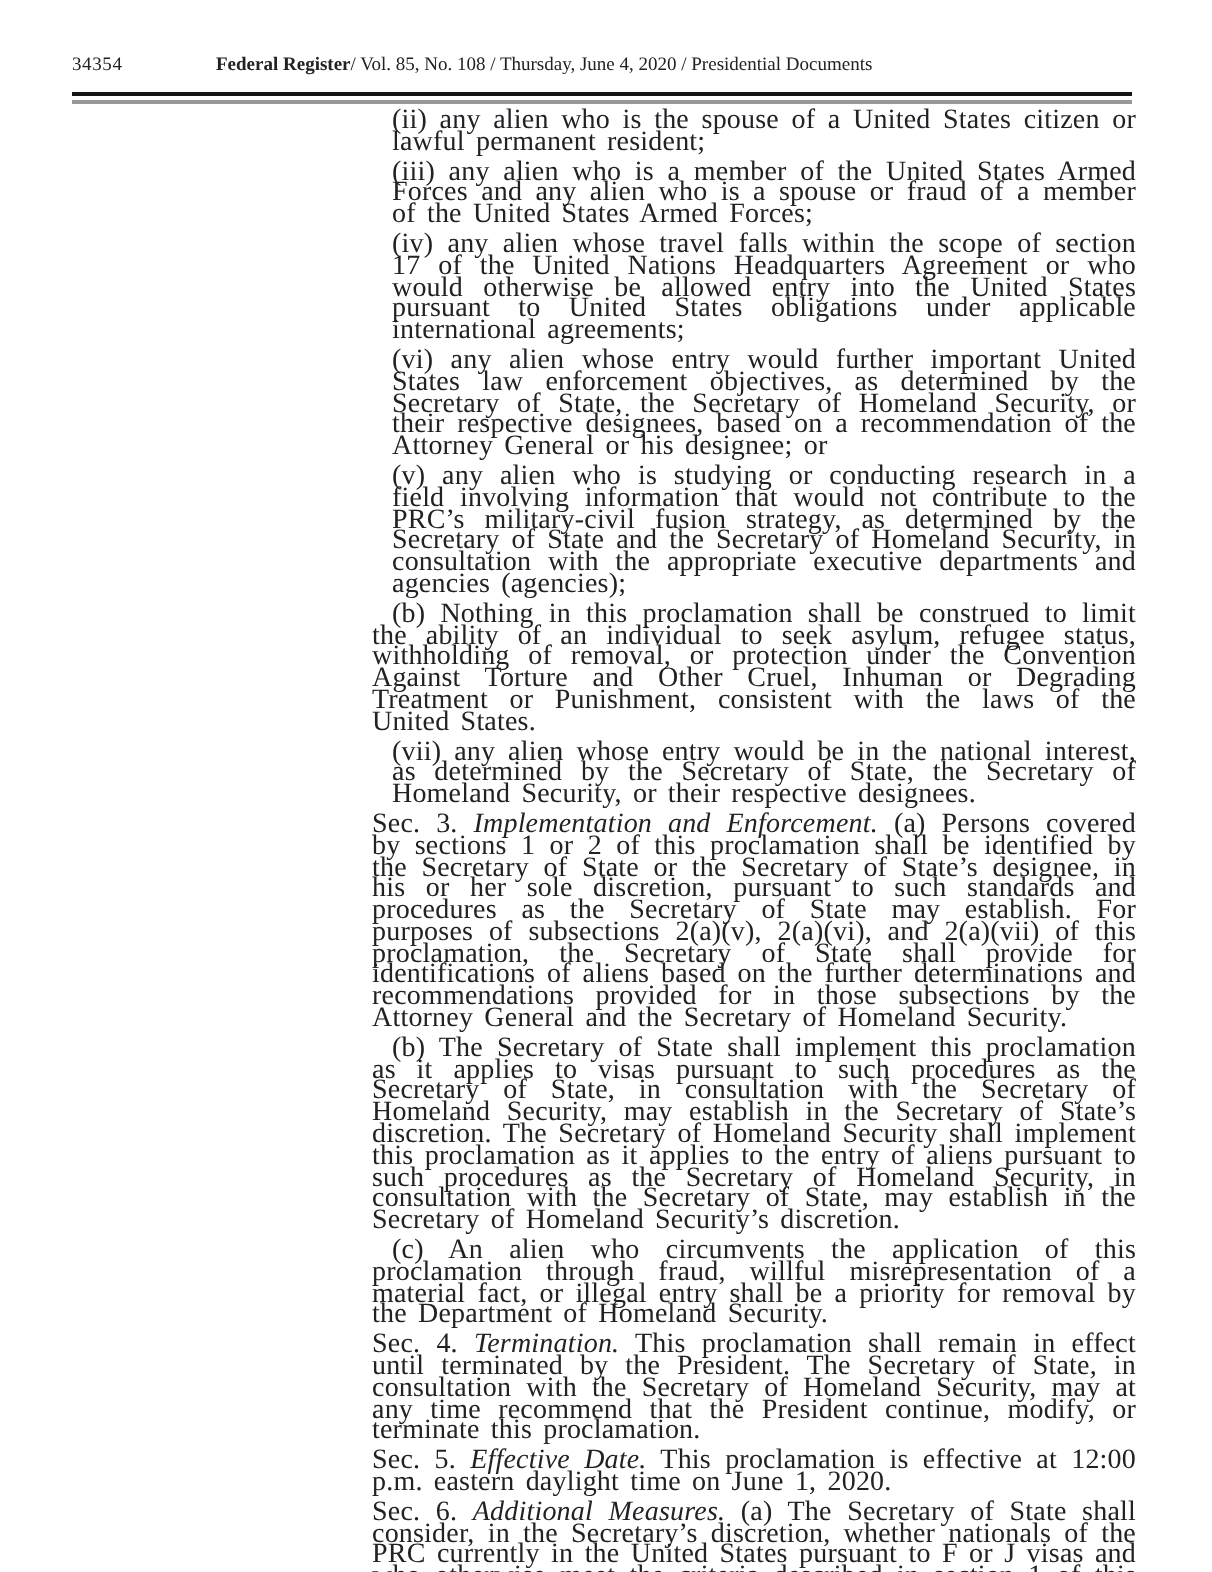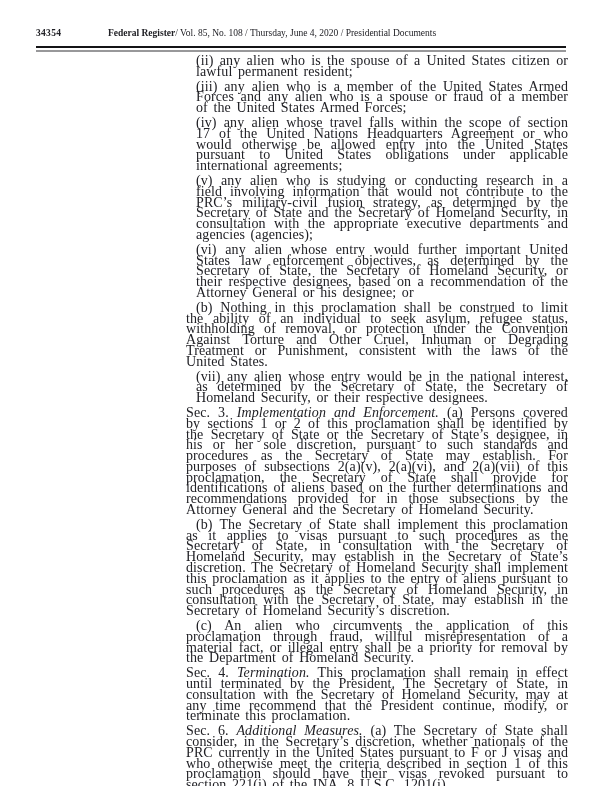--- a/index.html
+++ b/index.html
@@ -21,21 +21,21 @@
     top: 27px;
     left: 36px;
     right: 36px;
     font-size: 9.5px;
     line-height: 12px;
     white-space: nowrap;
   }
   .page-num {
     display: inline-block;
     width: 72px;
-    font-weight: bold;
+    font-weight: normal;
     letter-spacing: 0.3px;
   }
   .citation .journal {
     font-weight: bold;
   }
   .rule {
     position: absolute;
     top: 46px;
     left: 36px;
     width: 530px;
@@ -85,36 +85,37 @@
   <div class="rule"></div>
 
   <div class="body-col">
 
     <p class="para subitem"><span>(ii) any alien who is the spouse of a United States citizen or lawful permanent resident;</span></p>
 
     <p class="para subitem"><span>(iii) any alien who is a member of the United States Armed Forces and any alien who is a spouse or fraud of a member of the United States Armed Forces;</span></p>
 
     <p class="para subitem"><span>(iv) any alien whose travel falls within the scope of section 17 of the United Nations Headquarters Agreement or who would otherwise be allowed entry into the United States pursuant to United States obligations under applicable international agreements;</span></p>
 
+    <p class="para subitem"><span>(vi) any alien whose entry would further important United States law enforcement objectives, as determined by the Secretary of State, the Secretary of Homeland Security, or their respective designees, based on a recommendation of the Attorney General or his designee; or</span></p>
+
     <p class="para subitem"><span>(v) any alien who is studying or conducting research in a field involving information that would not contribute to the PRC’s military-civil fusion strategy, as determined by the Secretary of State and the Secretary of Homeland Security, in consultation with the appropriate executive departments and agencies (agencies);</span></p>
-
-    <p class="para subitem"><span>(vi) any alien whose entry would further important United States law enforcement objectives, as determined by the Secretary of State, the Secretary of Homeland Security, or their respective designees, based on a recommendation of the Attorney General or his designee; or</span></p>
 
     <p class="para lettered"><span>(b) Nothing in this proclamation shall be construed to limit the ability of an individual to seek asylum, refugee status, withholding of removal, or protection under the Convention Against Torture and Other Cruel, Inhuman or Degrading Treatment or Punishment, consistent with the laws of the United States.</span></p>
 
     <p class="para subitem"><span>(vii) any alien whose entry would be in the national interest, as determined by the Secretary of State, the Secretary of Homeland Security, or their respective designees.</span></p>
 
     <p class="para section"><span class="sec-label">Sec. 3.</span> <span class="sec-title">Implementation and Enforcement.</span> <span>(a) Persons covered by sections 1 or 2 of this proclamation shall be identified by the Secretary of State or the Secretary of State’s designee, in his or her sole discretion, pursuant to such standards and procedures as the Secretary of State may establish. For purposes of subsections 2(a)(v), 2(a)(vi), and 2(a)(vii) of this proclamation, the Secretary of State shall provide for identifications of aliens based on the further determinations and recommendations provided for in those subsections by the Attorney General and the Secretary of Homeland Security.</span></p>
 
     <p class="para lettered"><span>(b) The Secretary of State shall implement this proclamation as it applies to visas pursuant to such procedures as the Secretary of State, in consultation with the Secretary of Homeland Security, may establish in the Secretary of State’s discretion. The Secretary of Homeland Security shall implement this proclamation as it applies to the entry of aliens pursuant to such procedures as the Secretary of Homeland Security, in consultation with the Secretary of State, may establish in the Secretary of Homeland Security’s discretion.</span></p>
 
     <p class="para lettered"><span>(c) An alien who circumvents the application of this proclamation through fraud, willful misrepresentation of a material fact, or illegal entry shall be a priority for removal by the Department of Homeland Security.</span></p>
 
     <p class="para section"><span class="sec-label">Sec. 4.</span> <span class="sec-title">Termination.</span> <span>This proclamation shall remain in effect until terminated by the President. The Secretary of State, in consultation with the Secretary of Homeland Security, may at any time recommend that the President continue, modify, or terminate this proclamation.</span></p>
 
+    <p class="para section"><span class="sec-label">Sec. 5.</span> <span class="sec-title">Effective Date.</span> <span>This proclamation is effective at 12:00 p.m. eastern daylight time on June 1, 2020.</span></p>
 
     <p class="para section"><span class="sec-label">Sec. 6.</span> <span class="sec-title">Additional Measures.</span> <span>(a) The Secretary of State shall consider, in the Secretary’s discretion, whether nationals of the PRC currently in the United States pursuant to F or J visas and who otherwise meet the criteria described in section 1 of this proclamation should have their visas revoked pursuant to section 221(i) of the INA, 8 U.S.C. 1201(i).</span></p>
 
     <p class="para lettered"><span>(b) Within 60 days of the effective date of this proclamation, the Secretary of State and the Secretary of Homeland Security, in consultation with the</span></p>
 
   </div>
 
 </div>
 
 </body></html>

